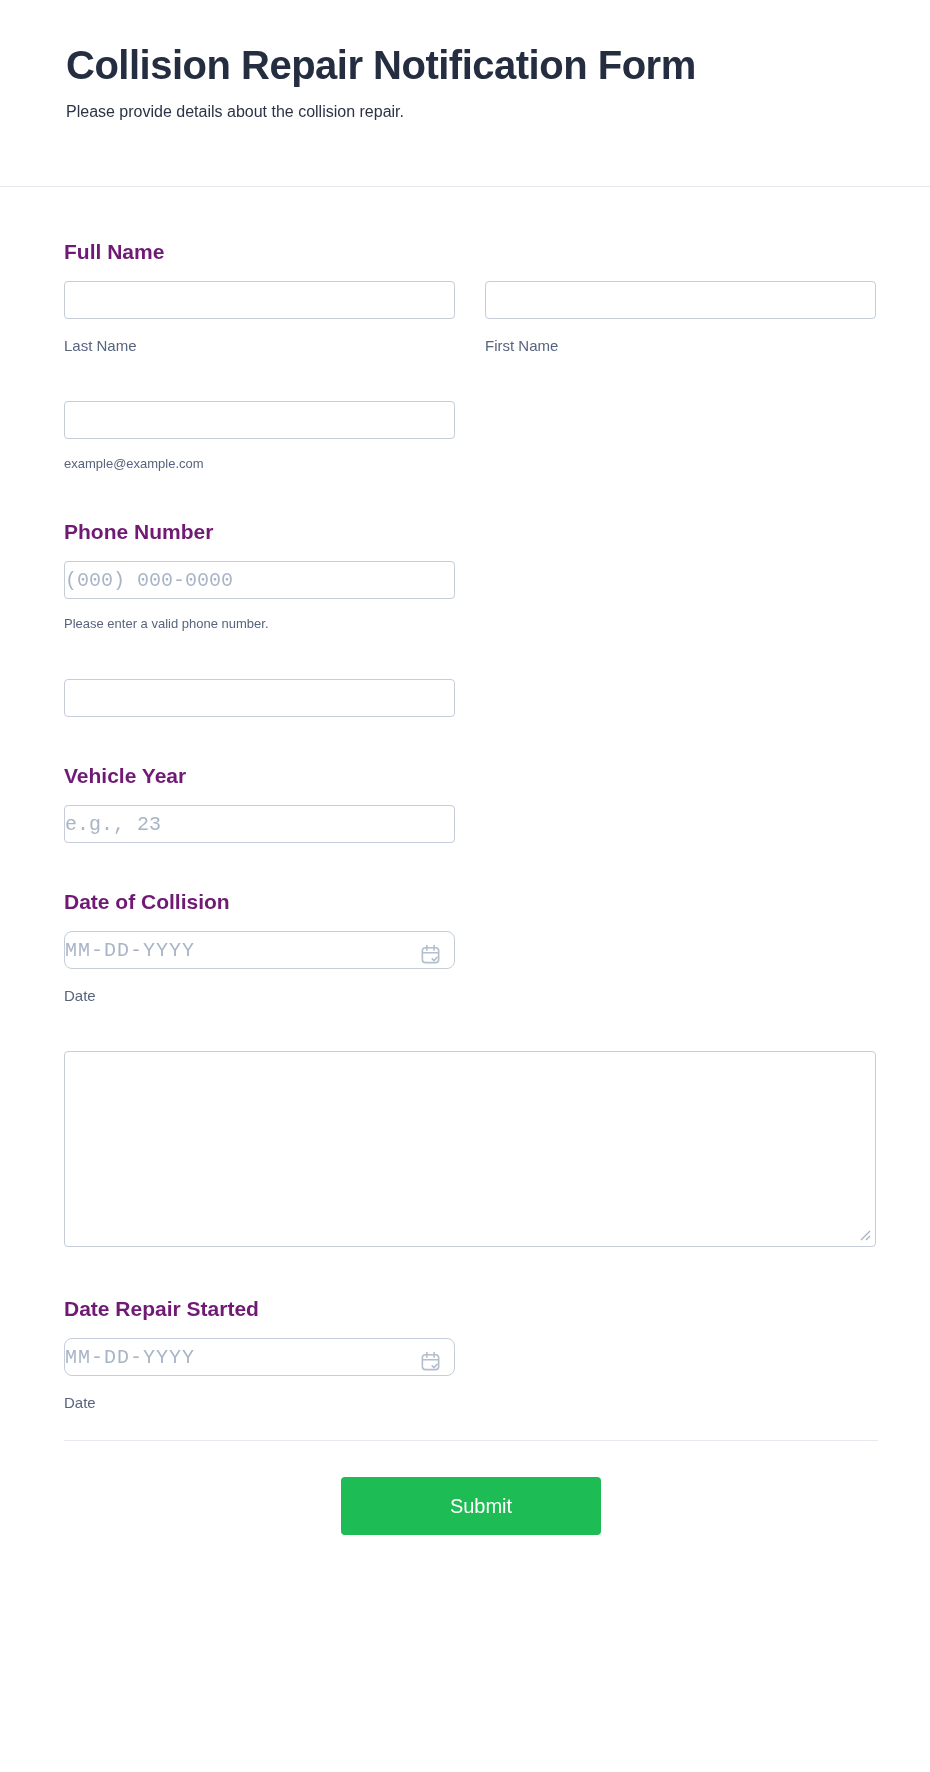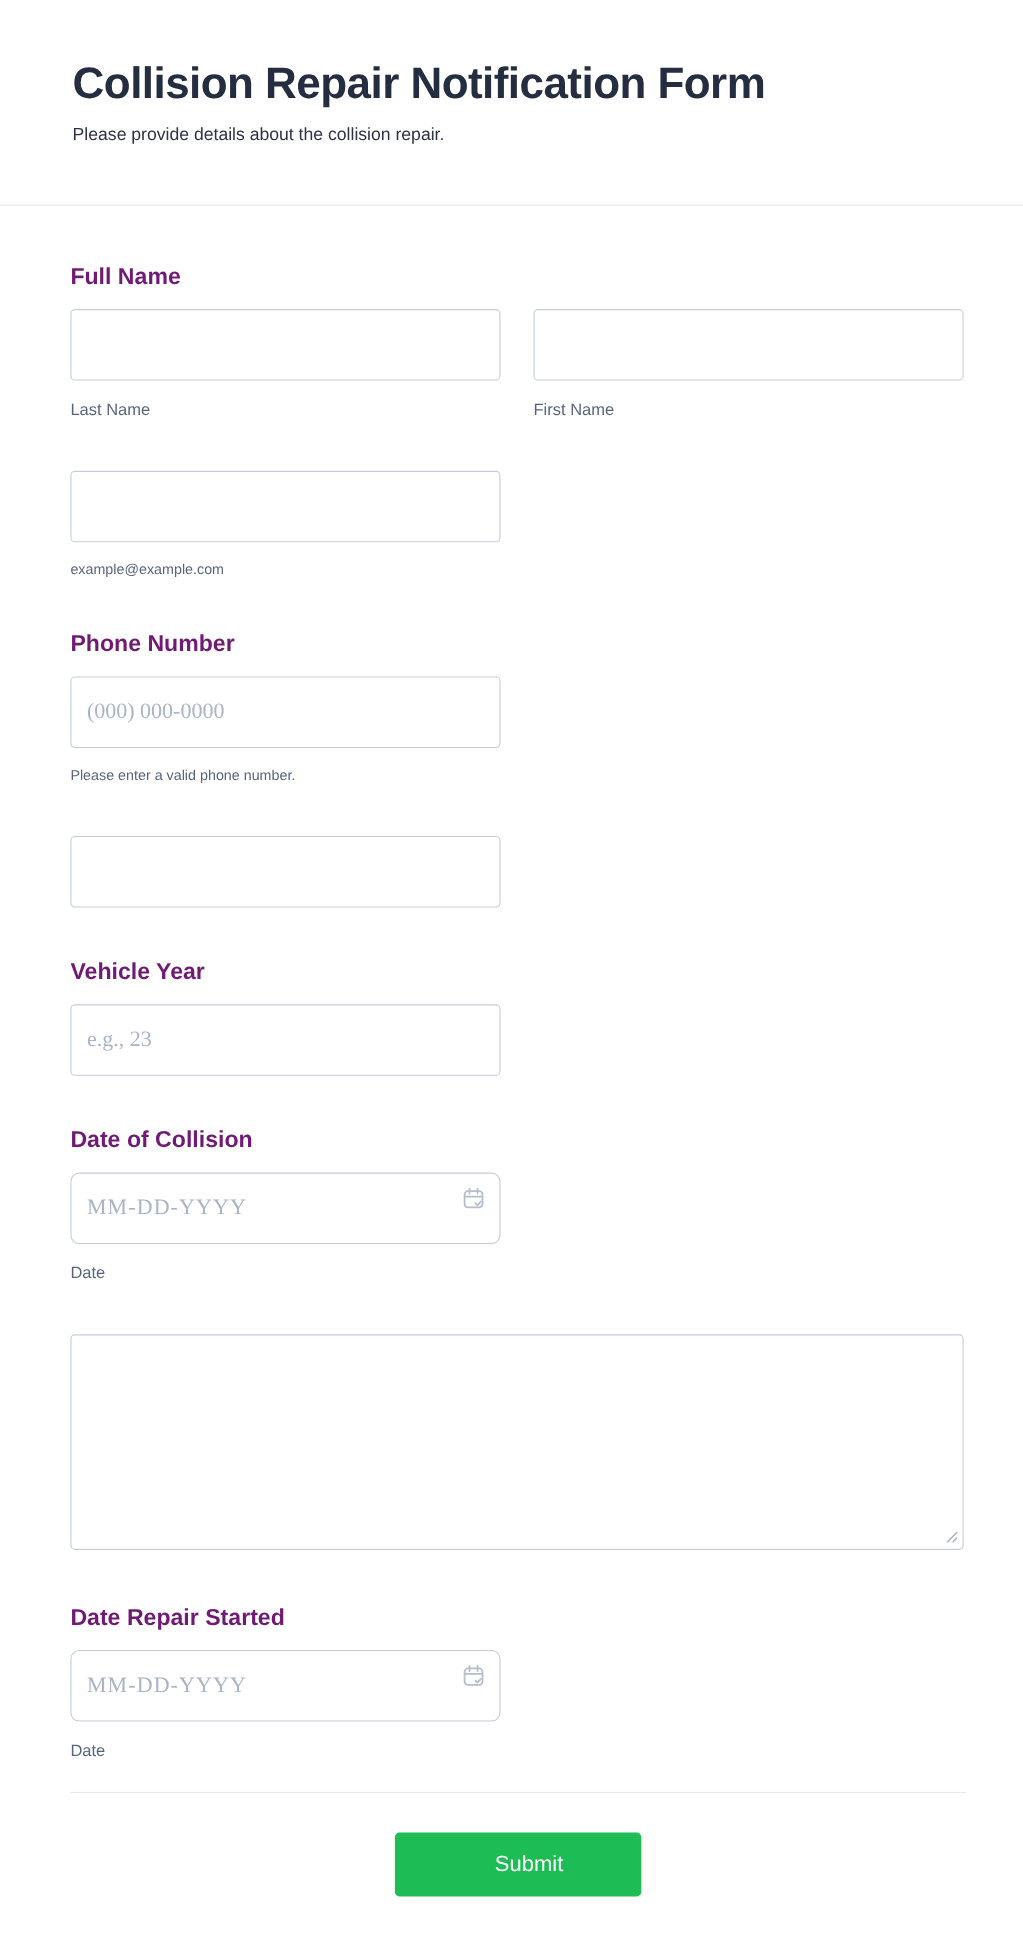--- a/index.html
+++ b/index.html
@@ -4,21 +4,21 @@
 <style>
   * { margin: 0; padding: 0; box-sizing: border-box; }
   html, body {
     width: 930px; height: 1772px;
     background: #ffffff;
     font-family: "Liberation Sans", "DejaVu Sans", sans-serif;
     overflow: hidden;
   }
   
   .form-header {
-    padding: 52px 66px 0 66px;
+    padding: 41px 66px 0 66px;
     height: 187px;
     border-bottom: 1px solid #e5e9ee;
   }
   .form-title {
     font-size: 40px;
     line-height: 48px;
     font-weight: 700;
     letter-spacing: -0.5px;
     color: #252e41;
   }
@@ -38,26 +38,26 @@
     display: block;
     font-size: 21px;
     line-height: 26px;
     font-weight: 600;
     color: #701a75;
   }
   .control-row { margin-top: 16px; }
   .text-input {
     display: block;
     width: 391px;
-    height: 65px;
+    height: 38px;
     border: 1px solid #c5cdd9;
     border-radius: 4px;
     background: #ffffff;
-    padding: 0 14px;
-    font-family: Liberation Serif, serif;
+    padding: 0 0;
+    font-family: Liberation Mono, monospace;
     font-size: 20px;
     color: #2c3345;
     outline: none;
   }
   .text-input::placeholder { color: #a9b5c6; opacity: 1; }
   .two-col { display: flex; gap: 30px; }
   .two-col .col { width: 391px; }
   .sublabel {
     margin-top: 18px;
     font-size: 15px;
@@ -107,21 +107,21 @@
   }
   
   .form-footer {
     margin-top: 28px;
     border-top: 1px solid #e5e9ee;
     padding-top: 36px;
     display: flex;
     justify-content: center;
   }
   .submit-button {
-    width: 224px;
+    width: 260px;
     height: 58px;
     border: none;
     border-radius: 4px;
     background: #1ebc54;
     color: #ffffff;
     font-family: "Liberation Sans", "DejaVu Sans", sans-serif;
     font-size: 20px;
     font-weight: 500;
     cursor: pointer;
     padding-left: 20px;

